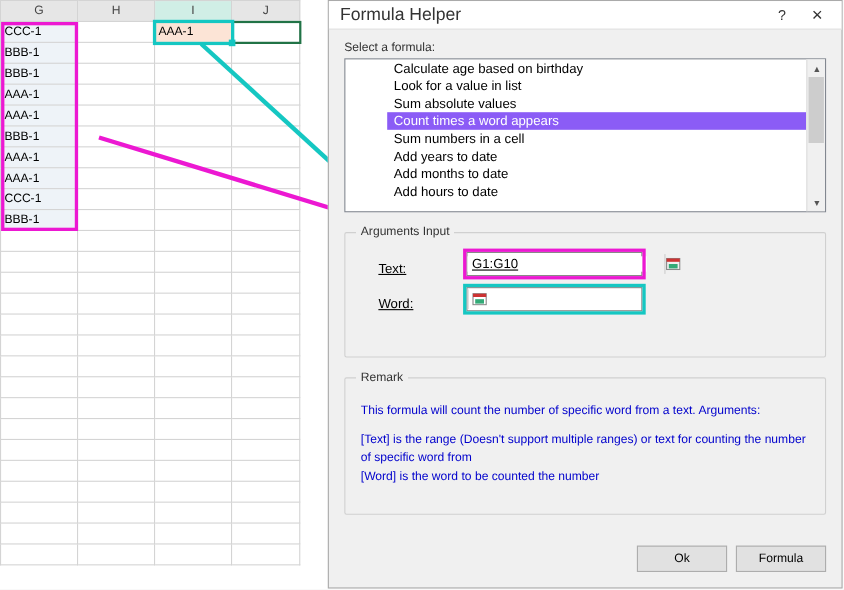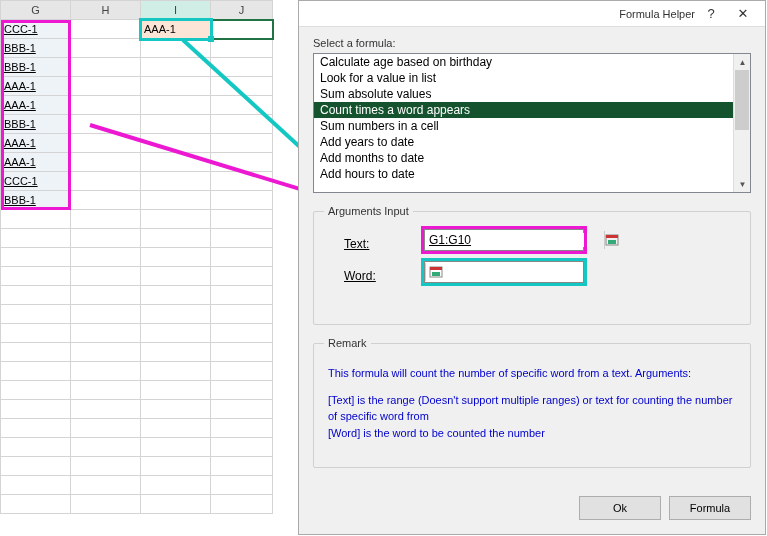--- a/index.html
+++ b/index.html
@@ -8,40 +8,40 @@
   
   .sheet { position: absolute; top: 0; left: 0; width: 300px; }
   .sheet table { border-collapse: collapse; }
   .sheet th { background: #e6e6e6; border: 1px solid #d4d4d4; font-weight: normal; color: #444; text-align: center; height: 19px; }
   .sheet th.col { width: 70px; }
   .sheet th.col-j { width: 62px; }
   .sheet th.active-i { background: #d0eee6; border-bottom: 2px solid #00a884; }
   .sheet td { border: 1px solid #d4d4d4; height: 19px; padding-left: 3px; color: #000; vertical-align: middle; }
   .sheet td.empty { background: #fff; }
   
-  .col-g-cell { background: #eef3f8; text-decoration: underline; }
+  .col-g-cell { background: #eef3f8; }
   .i1-cell { background: #fce4d6; position: relative; }
   .i1-highlight { outline: 3px solid #15c7c2; outline-offset: -1px; }
   .j1-cell { outline: 2px solid #217346; outline-offset: -1px; }
   
   .i1-handle { position: absolute; right: -4px; bottom: -4px; width: 6px; height: 6px; background: #15c7c2; }
   
   
   .dialog { position: absolute; top: 0; left: 298px; width: 468px; height: 535px; border: 1px solid #aaa; background: #f0f0f0; display: flex; flex-direction: column; }
   .title-bar { background: #fff; border-bottom: 1px solid #ddd; height: 30px; display: flex; align-items: center; padding: 0 6px 0 10px; }
-  .title-bar .title { flex: 1; font-size: 11px; color: #333; text-align: right; }
+  .title-bar .title { flex: 1; font-size: 16px; color: #333; }
   .title-btn { width: 32px; height: 24px; display: flex; align-items: center; justify-content: center; font-size: 13px; color: #333; }
   
   .dialog-body { padding: 10px 14px 8px 14px; display: flex; flex-direction: column; flex: 1; }
   .sect-label { font-size: 11px; color: #333; margin-bottom: 4px; }
   
   .formula-list-wrap { border: 1px solid #828790; background: #fff; height: 140px; display: flex; margin-bottom: 12px; }
   .formula-list { flex: 1; overflow: hidden; }
-  .formula-item { padding: 1px 6px; font-size: 12px; white-space: nowrap; cursor: default; }
-  .formula-item.selected { background: #14532d; color: #fff; }
+  .formula-item { padding: 1px 6px; font-size: 12px; white-space: nowrap; cursor: default; margin-left: 38px; }
+  .formula-item.selected { background: #8b5cf6; color: #fff; }
   .scrollbar { width: 17px; background: #f0f0f0; border-left: 1px solid #ddd; position: relative; }
   .scroll-thumb { position: absolute; top: 16px; left: 1px; width: 14px; height: 60px; background: #cdcdcd; }
   .scroll-arrow { position: absolute; left: 0; width: 17px; height: 16px; display: flex; align-items: center; justify-content: center; font-size: 8px; color: #555; }
   .scroll-arrow.up { top: 0; }
   .scroll-arrow.down { bottom: 0; }
   
   fieldset { border: 1px solid #d0d0d0; border-radius: 2px; padding: 12px 10px; margin-bottom: 12px; }
   fieldset legend { font-size: 11px; color: #333; padding: 0 4px; }
   .args fieldset { height: 120px; }
   .arg-row { display: flex; align-items: flex-end; margin-bottom: 10px; padding-left: 20px; text-decoration: underline; }

